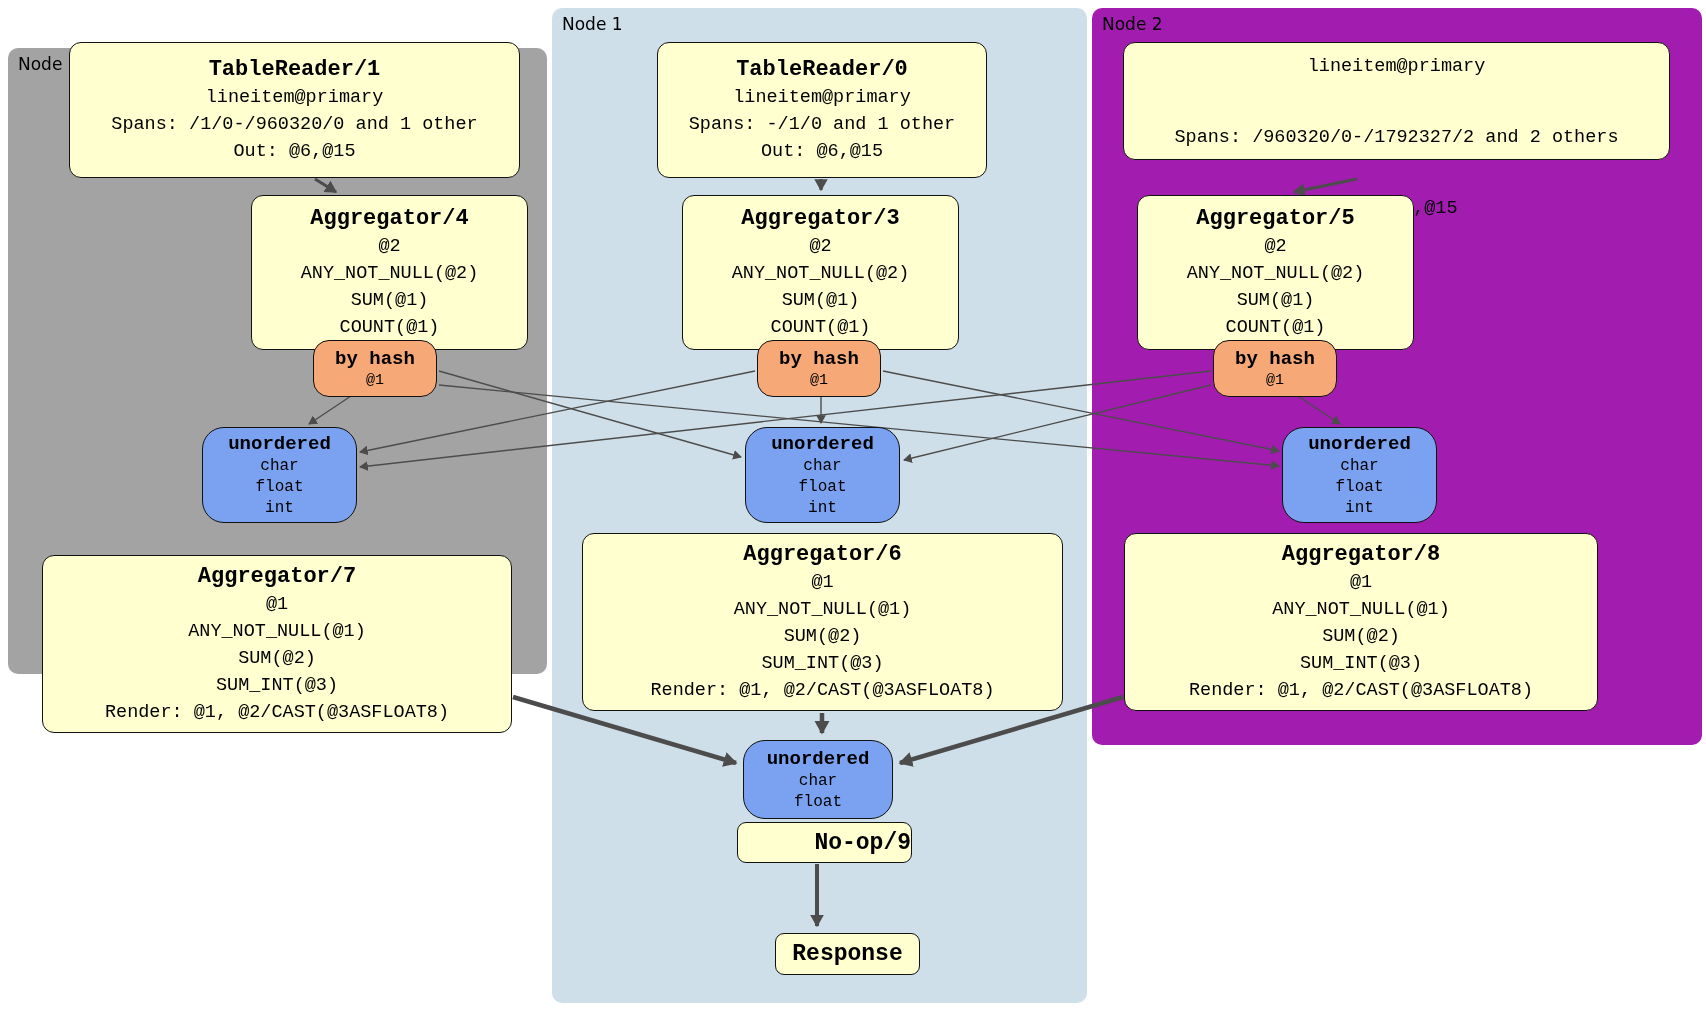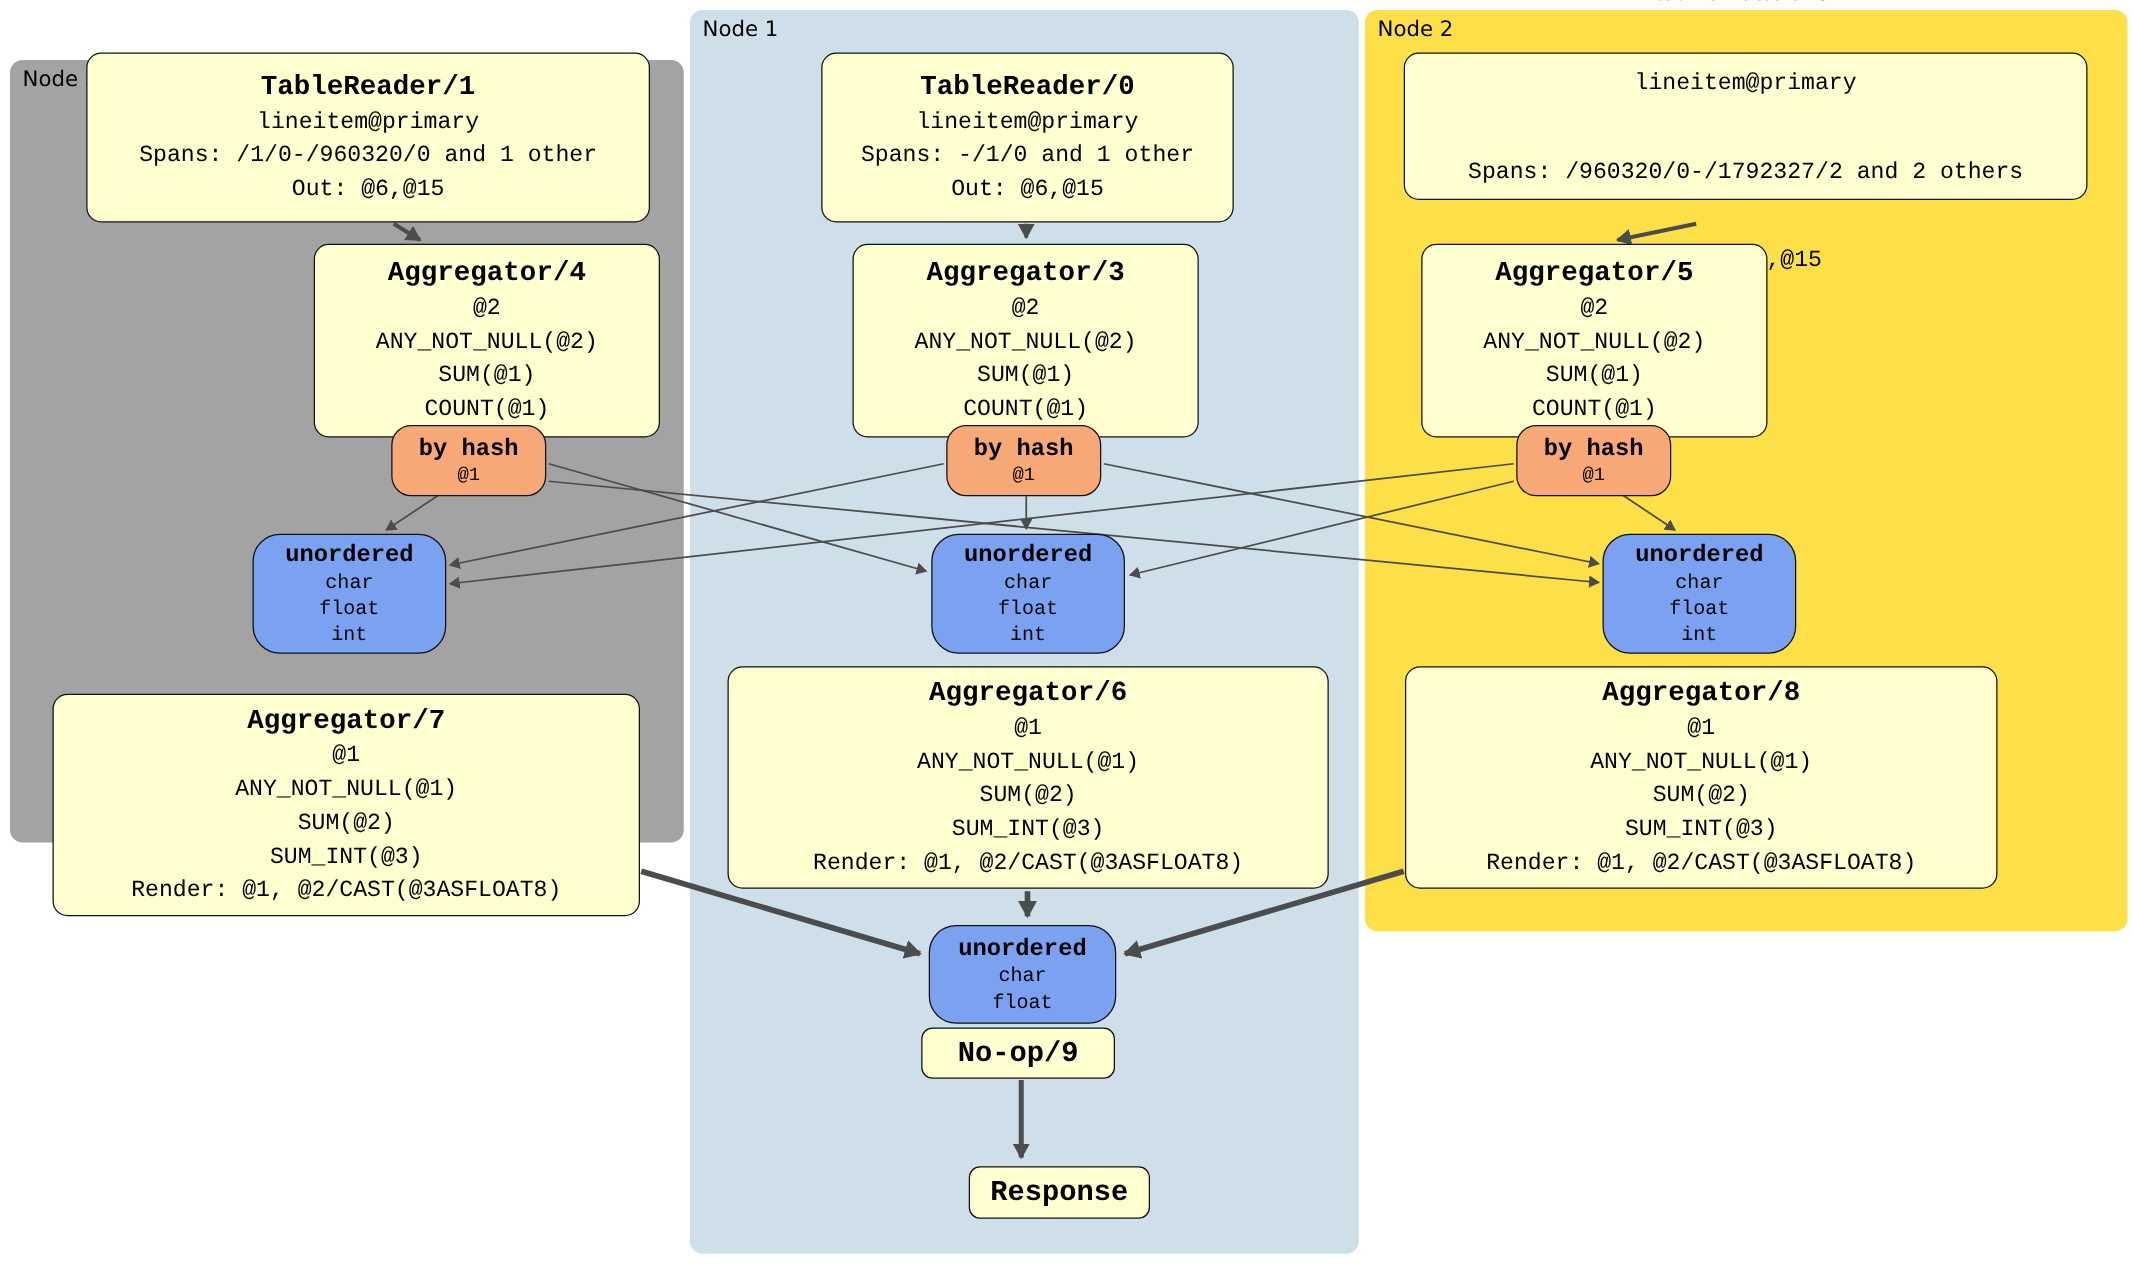--- a/index.html
+++ b/index.html
@@ -2,21 +2,21 @@
 <html><head>
 <meta charset="utf-8">
 <style>
   html,body{margin:0;padding:0;background:#ffffff;}
   body{font-family:"DejaVu Sans","Liberation Sans",sans-serif;color:#000;}
   #canvas{position:relative;width:1706px;height:1016px;background:#ffffff;overflow:hidden;}
 
   .region{position:absolute;border-radius:10px;z-index:0;}
   #region-node3{left:8px;top:8px;width:539px;height:626px;background:#a3a3a3;margin-top:40px;}
   #region-node1{left:552px;top:8px;width:535px;height:995px;background:#cedfe9;}
-  #region-node2{left:1092px;top:8px;width:610px;height:737px;background:#fde047;}
+  #region-node2{left:1092px;top:8px;width:610px;height:737px;background:#a21caf;}
   .region-label{position:absolute;left:10px;top:5px;font-size:17px;line-height:22px;color:#000;}
 
   #edges{position:absolute;left:0;top:0;z-index:1;}
 
   .proc,.router,.sync{position:absolute;z-index:2;display:flex;flex-direction:column;
     align-items:center;justify-content:center;text-align:center;box-sizing:border-box;font-family:Liberation Mono, monospace;}
   .proc{background:#ffffd0;border:1.6px solid #111;border-radius:12px;}
   .proc .title{font-weight:bold;font-size:22px;line-height:28px;white-space:nowrap;}
   .proc .line{font-size:18.5px;line-height:27px;white-space:nowrap;}
 
@@ -31,21 +31,21 @@
   
   #tr1{left:69px;top:42px;width:451px;height:136px;}
   #tr0{left:657px;top:42px;width:330px;height:136px;}
   #tr2{left:1123px;top:42px;width:547px;height:118px;gap:44px;}
   #agg4{left:251px;top:195px;width:277px;height:155px;}
   #agg3{left:682px;top:195px;width:277px;height:155px;}
   #agg5{left:1137px;top:195px;width:277px;height:155px;}
   #agg7{left:42px;top:533px;width:470px;height:178px;margin-top:22px;}
   #agg6{left:582px;top:533px;width:481px;height:178px;}
   #agg8{left:1124px;top:533px;width:474px;height:178px;}
-  #noop{left:737px;top:822px;width:155px;height:41px;border-radius:9px;}
+  #noop{left:737px;top:822px;width:175px;height:41px;border-radius:9px;align-items:flex-end;}
   #resp{left:731px;top:933px;width:145px;height:42px;border-radius:9px;margin-left:44px;}
   #noop .title,#resp .title{font-size:23px;}
 
   
   #bh4{left:313px;top:340px;width:124px;height:57px;}
   #bh3{left:757px;top:340px;width:124px;height:57px;}
   #bh5{left:1213px;top:340px;width:124px;height:57px;}
 
   
   #unL{left:202px;top:427px;width:155px;height:96px;}

